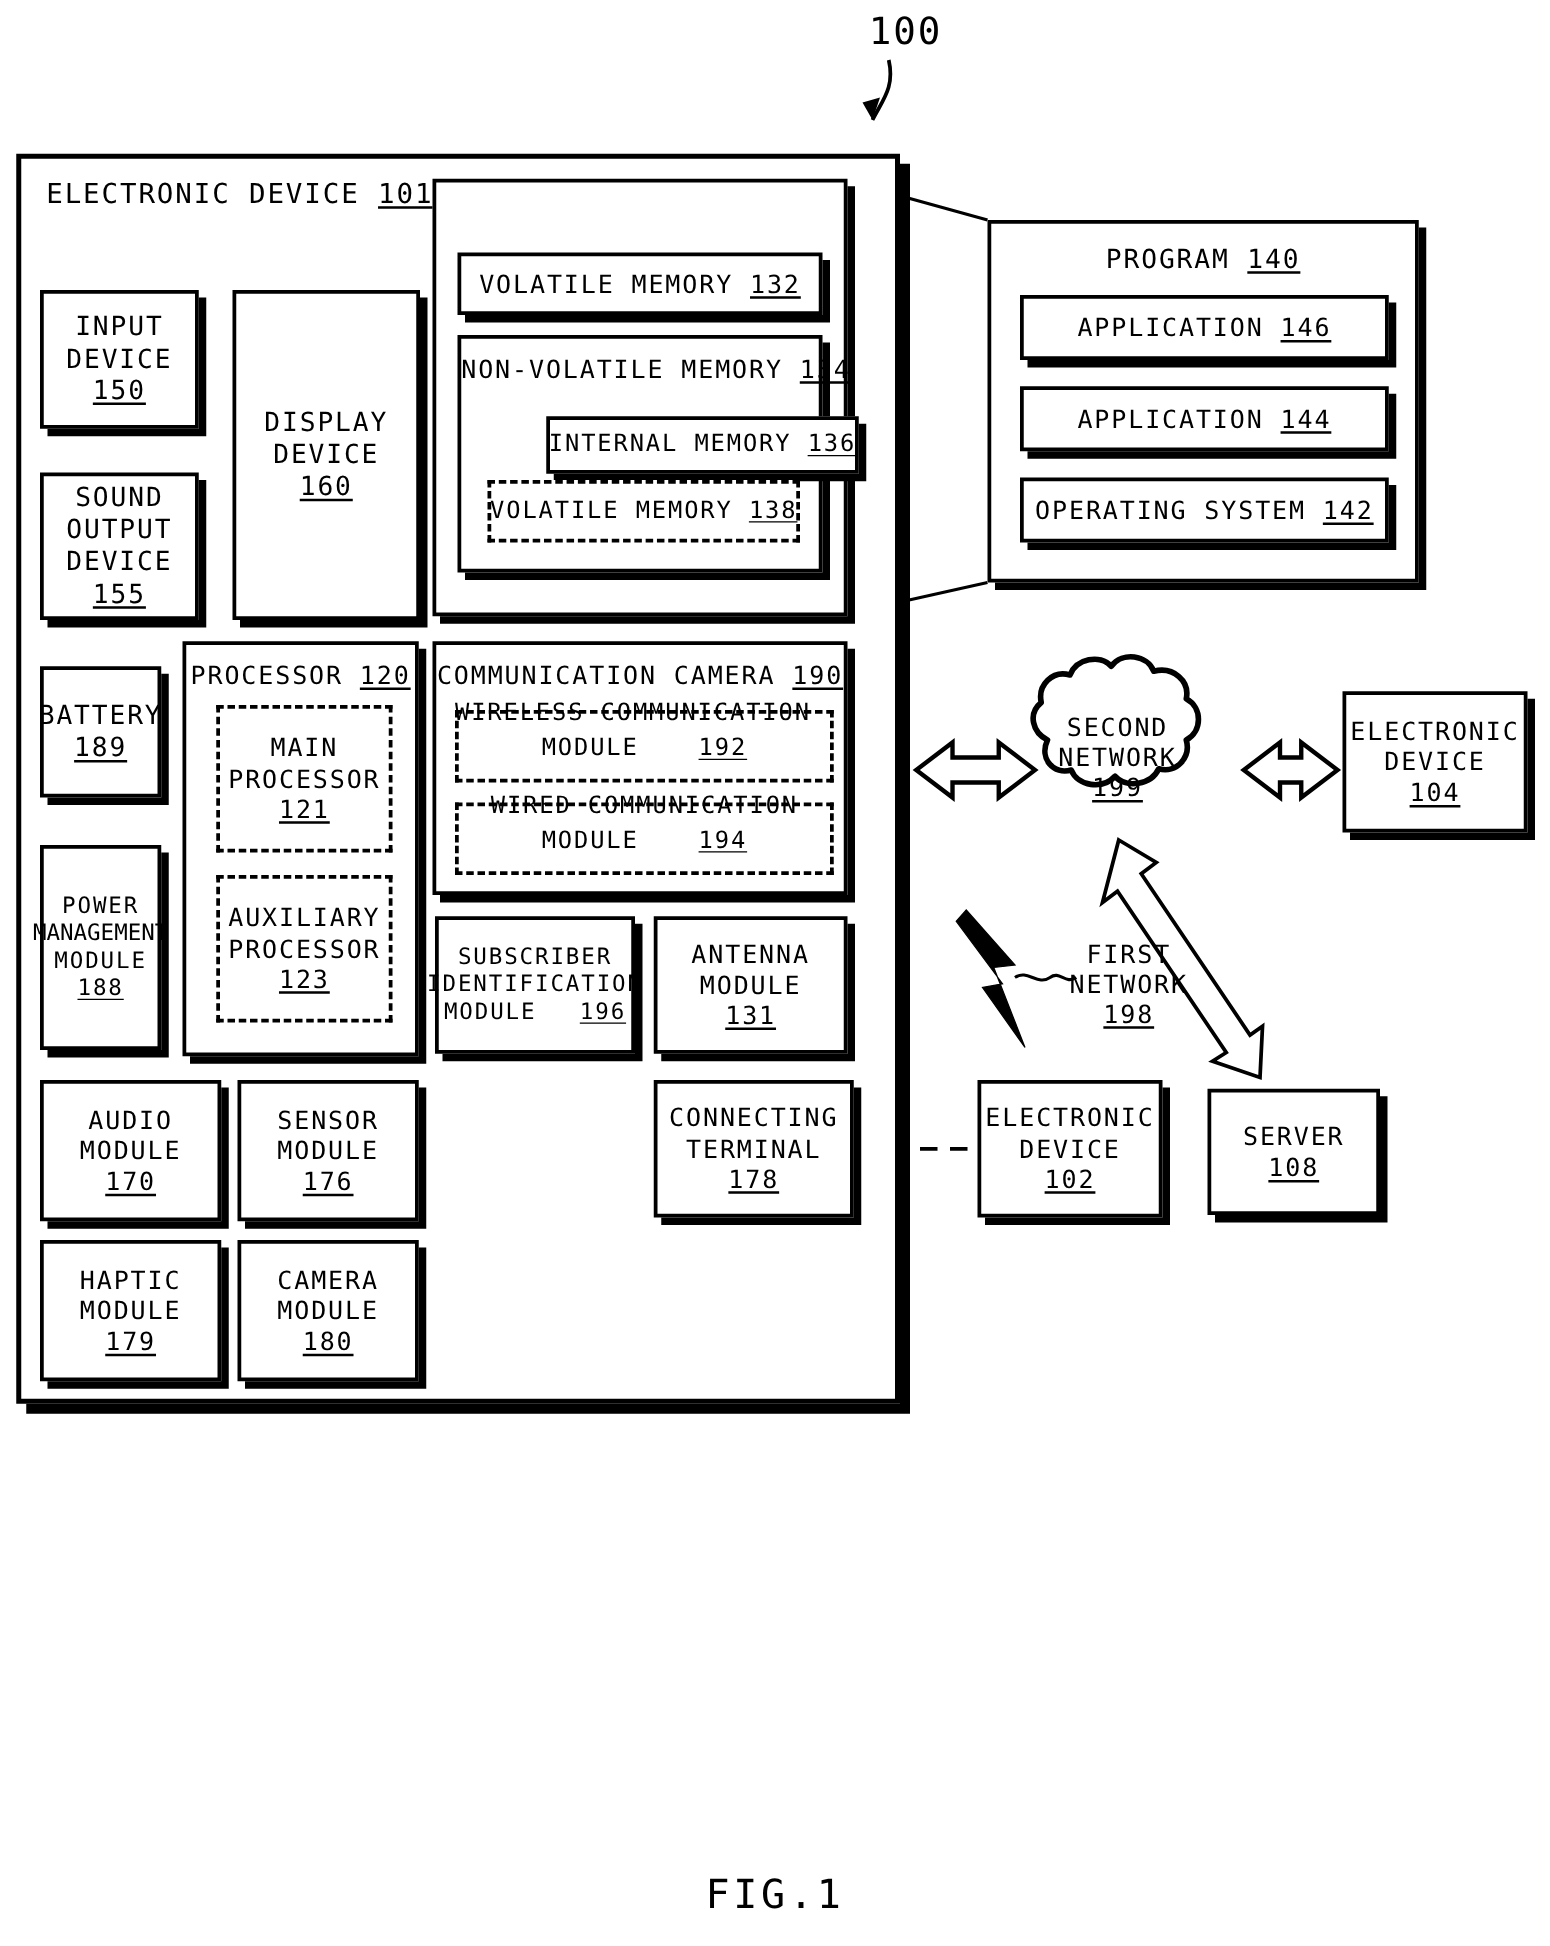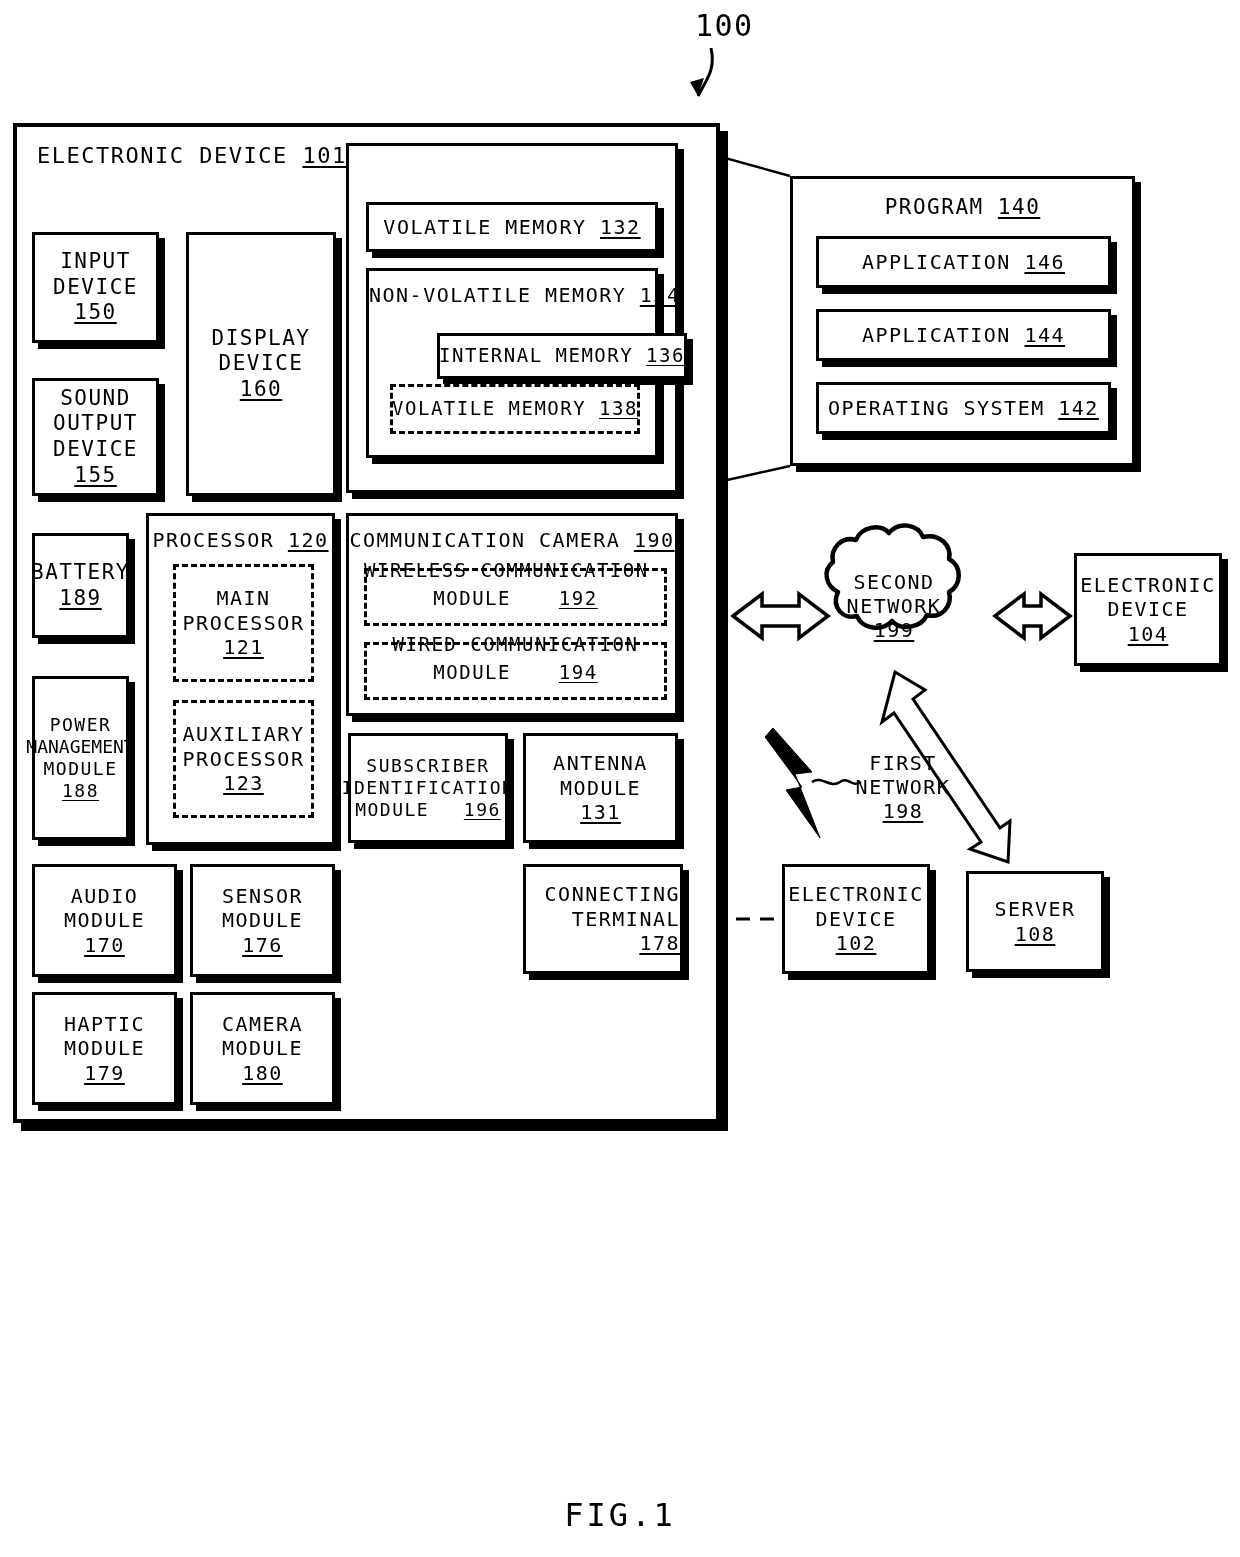--- a/index.html
+++ b/index.html
@@ -236,21 +236,21 @@
     <div class="lbl u">179</div>
   </div>
 
   <div class="bx f20" style="left:190px;top:992px;width:145px;height:113px;">
     <div class="lbl">CAMERA</div>
     <div class="lbl">MODULE</div>
     <div class="lbl u">180</div>
   </div>
 
 
-  <div class="bx f20" style="left:523px;top:864px;width:160px;height:110px;align-items:flex-end;">
+  <div class="bx f20" style="left:523px;top:864px;width:160px;height:110px;">
     <div class="lbl">CONNECTING</div>
     <div class="lbl">TERMINAL</div>
     <div class="lbl u">178</div>
   </div>
 
   <div class="bx titlebox" style="left:790px;top:176px;width:345px;height:290px;">
     <div class="ttl f21" style="left:0;right:0;top:16px;text-align:center;">
       <span class="lbl">PROGRAM</span>
       <span class="u">140</span>
     </div>

